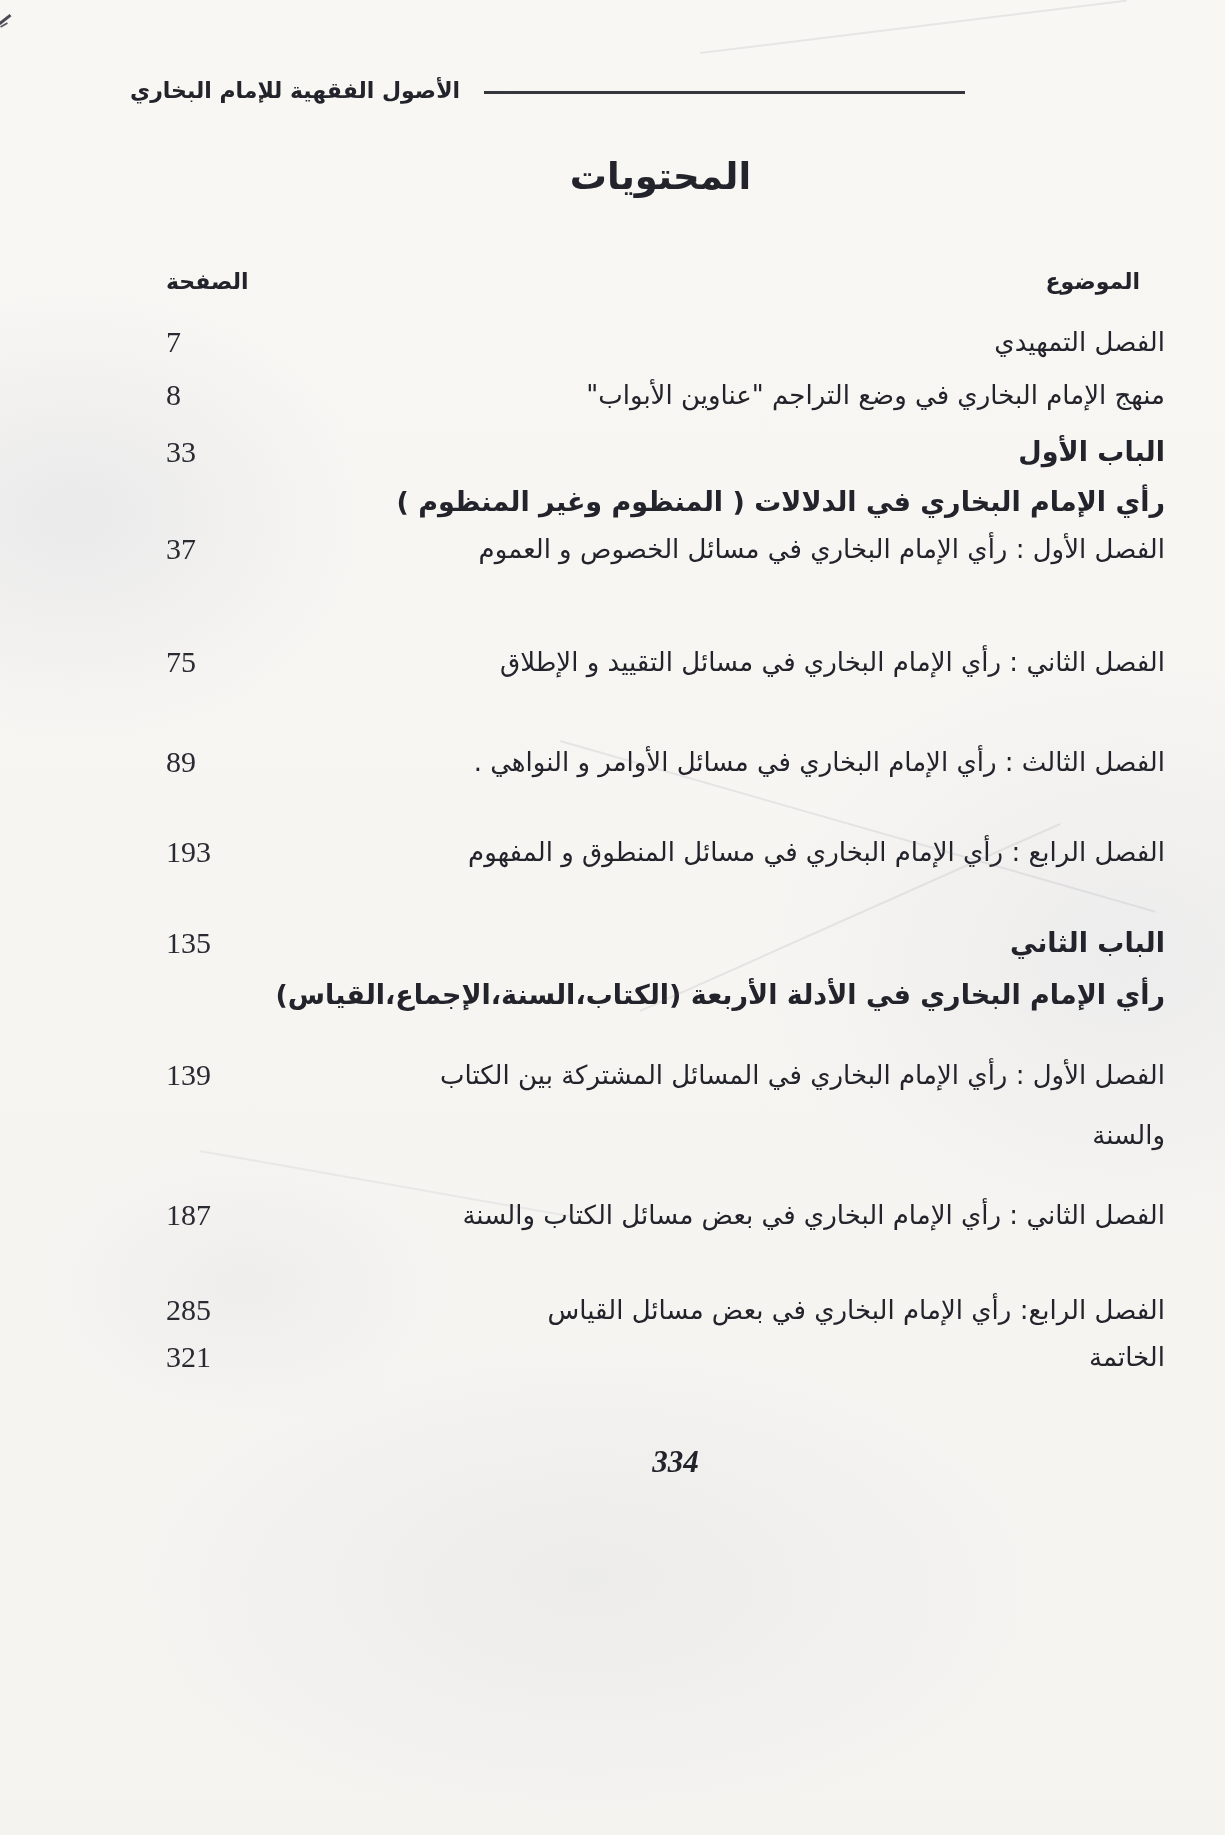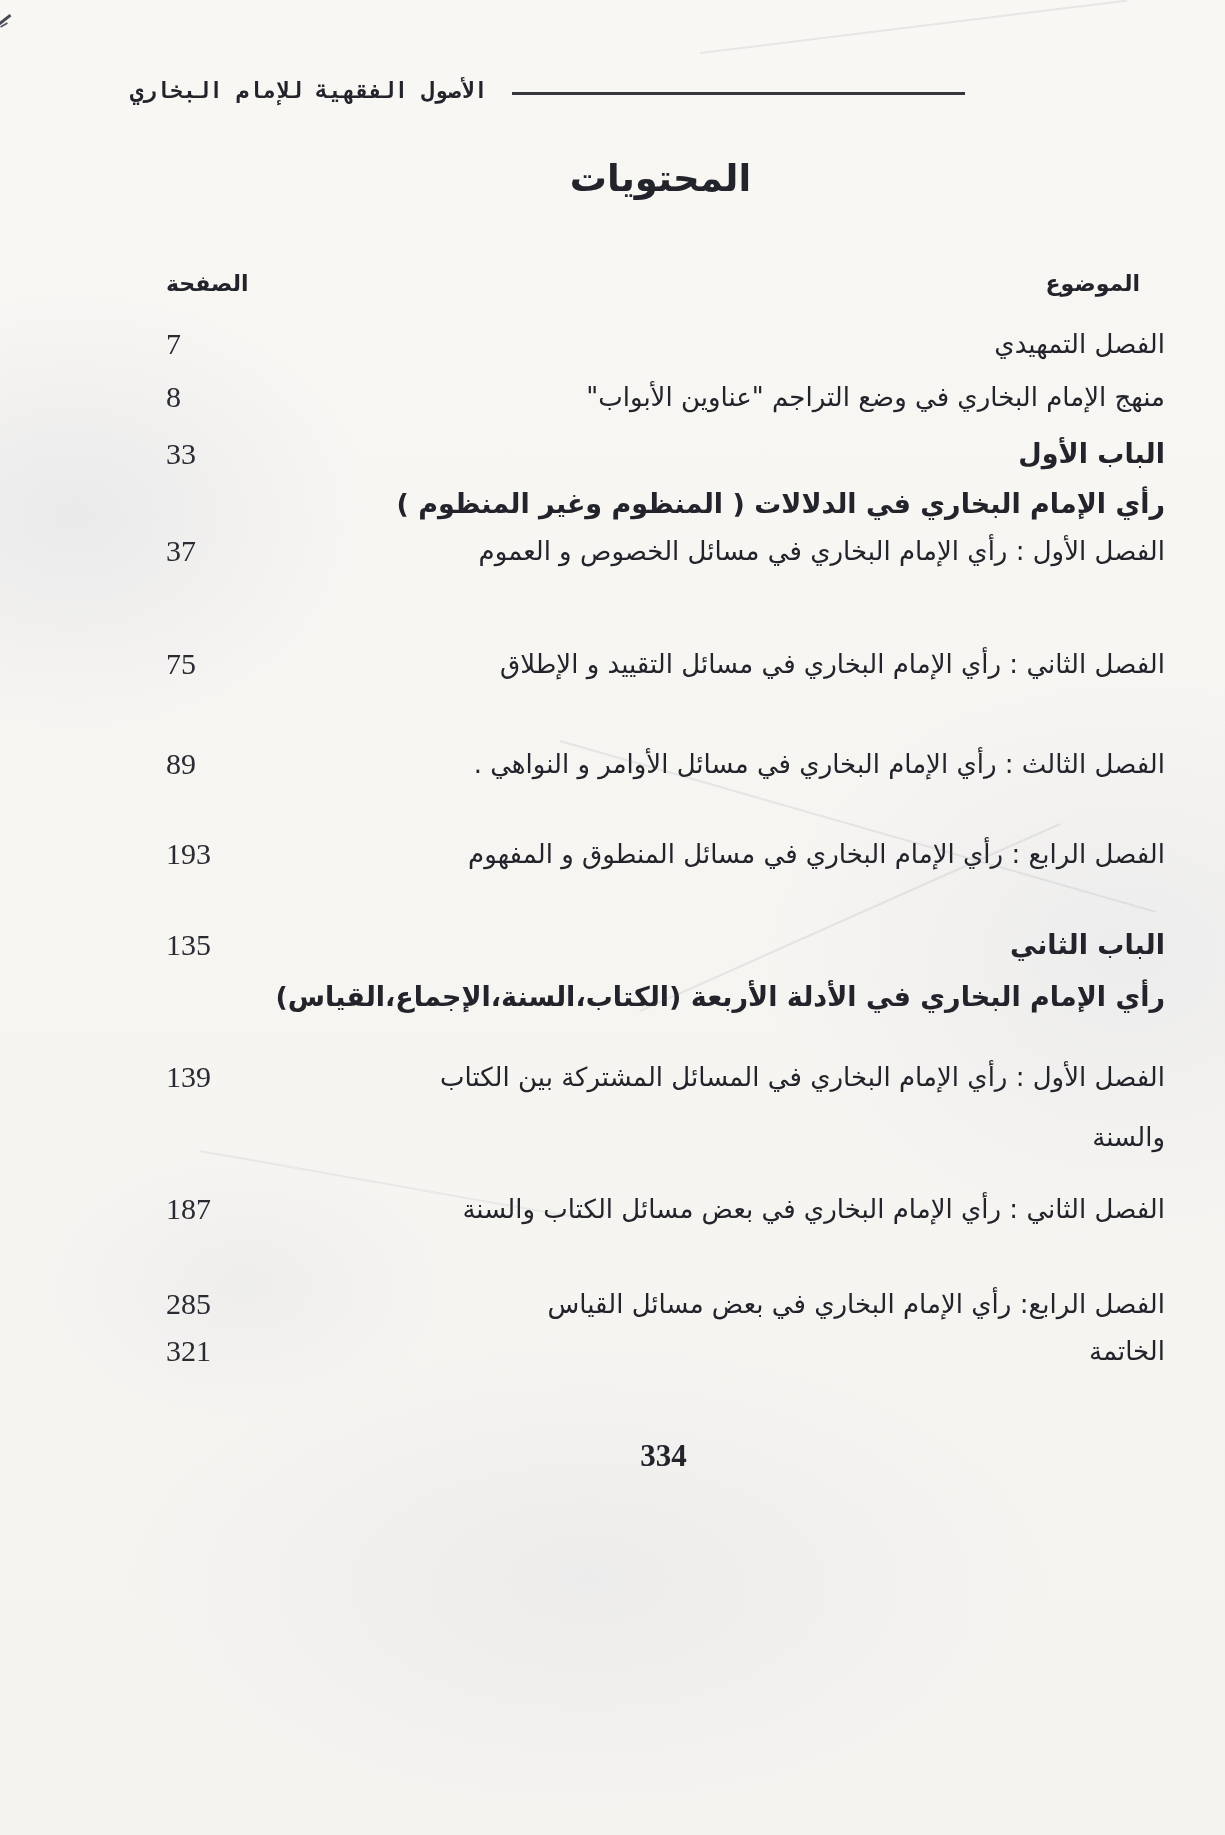--- a/index.html
+++ b/index.html
@@ -21,21 +21,21 @@
   .crease{position:absolute;height:2px;background:rgba(110,110,125,.12);transform-origin:left center;border-radius:2px;}
   .crease.c1{width:430px;left:700px;top:52px;transform:rotate(-7deg);}
   .crease.c2{width:620px;left:560px;top:740px;transform:rotate(16deg);}
   .crease.c3{width:460px;left:640px;top:1010px;transform:rotate(-24deg);}
   .crease.c4{width:380px;left:200px;top:1150px;transform:rotate(10deg);opacity:.7;}
   .pen-mark{position:absolute;left:-2px;top:18px;width:14px;height:3px;background:#4a4a55;transform:rotate(-38deg);}
   .pen-mark2{position:absolute;left:0px;top:24px;width:8px;height:2px;background:#5a5a66;transform:rotate(-30deg);}
 
   .head{
     margin:78px 260px 0 130px;
-    display:flex;align-items:center;gap:24px;font-family:Liberation Mono, monospace;
+    display:flex;align-items:center;gap:24px;
   }
   .head-title{font-size:22px;font-weight:bold;white-space:nowrap;direction:rtl;}
   .head-rule{flex:1;height:3px;background:#36363d;margin-top:4px;}
 
   .doc-title{
     position:relative;left:48px;
     text-align:center;
     font-size:37px;line-height:52px;font-weight:bold;
     margin:48px 0 0 0;
     direction:rtl;
@@ -55,23 +55,23 @@
   .num{
     flex:0 0 90px;padding-left:36px;box-sizing:border-box;
     font-family:"Liberation Serif",serif;font-size:30px;color:#2a2a32;
   }
   .txt{flex:1;direction:rtl;text-align:right;}
   .row.center .txt{}
   .row.bold .txt{font-weight:bold;font-size:27px;}
   .l2{display:block;margin-top:16px;}
 
   .footer-num{
-    margin-top:61px;position:relative;left:16px;
+    margin-top:61px;position:relative;left:28px;
     text-align:center;
-    font-family:"Liberation Serif",serif;font-size:31px;font-weight:bold;line-height:44px;
+    font-family:"Liberation Serif",serif;font-size:31px;font-weight:bold;line-height:44px;font-style:italic;
   }
 </style>
 </head>
 <body>
 
 <div class="page">
 
   <div class="crease c1"></div>
   <div class="crease c2"></div>
   <div class="crease c3"></div>
@@ -144,21 +144,21 @@
     </div>
 
     <div class="row" style="margin-top:36px">
       <span class="num">139</span>
       <div class="txt">
         <span>الفصل الأول : رأي الإمام البخاري في المسائل المشتركة بين الكتاب</span>
         <span class="l2">والسنة</span>
       </div>
     </div>
 
-    <div class="row" style="margin-top:28px">
+    <div class="row" style="margin-top:36px">
       <span class="num">187</span>
       <div class="txt">الفصل الثاني : رأي الإمام البخاري في بعض مسائل الكتاب والسنة</div>
     </div>
 
 
     <div class="row" style="margin-top:51px">
       <span class="num">285</span>
       <div class="txt">الفصل الرابع: رأي الإمام البخاري في بعض مسائل القياس</div>
     </div>
 

